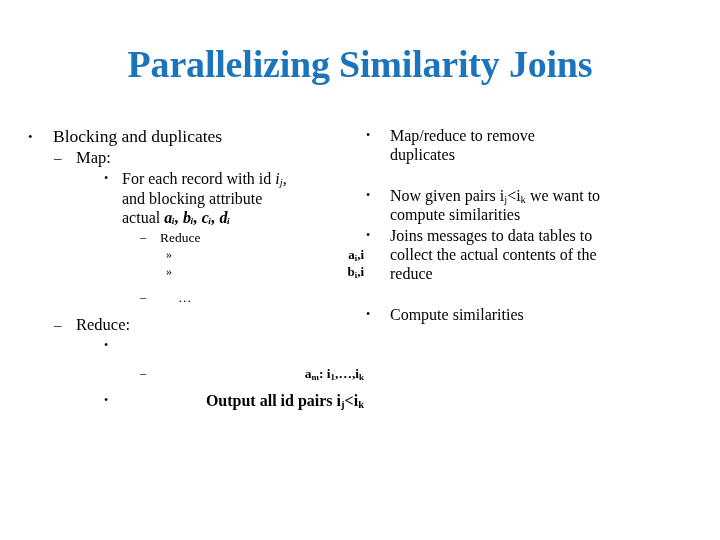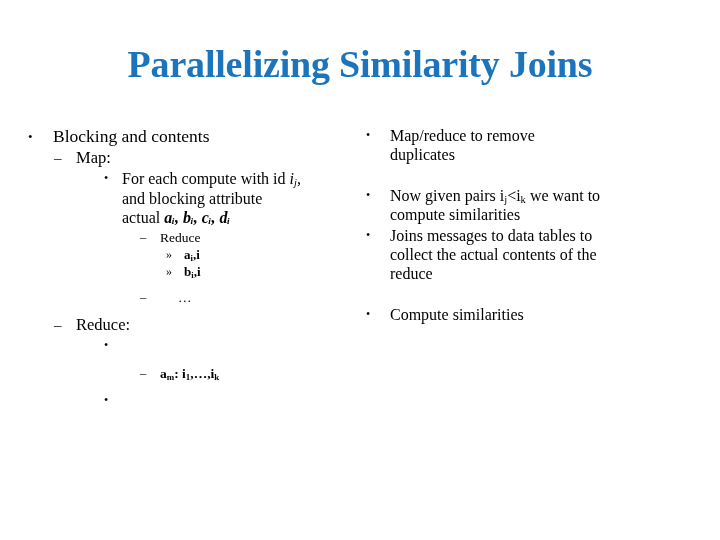--- a/index.html
+++ b/index.html
@@ -118,51 +118,51 @@
   .rlvl1 {
     font-size: 16px;
     line-height: 19px;
   }
   .rlvl1 .bullet { width: 24px; font-size: 12px; line-height: 19px; }
 
   .gap-sm { height: 9px; }
   .gap-lg { height: 22px; }
 
   .ital { font-style: italic; }
-  .bold { font-weight: bold; }
+  .bold { font-weight: bold; text-align: right; }
   sub {
     font-size: 0.66em;
     line-height: 0;
     vertical-align: -0.22em;
   }
   .nowrap { white-space: nowrap; }
 </style>
 </head>
 <body>
 
 <div id="slide" style="background: rgb(255, 255, 255);">
 
   <div id="slide-title" style="color: rgb(28, 117, 188);">Parallelizing Similarity Joins</div>
 
   <div id="left-column" class="column">
 
     <div class="bi lvl1">
       <span class="bullet">•</span>
-      <span class="btext">Blocking and contents</span>
+      <span class="btext">Blocking and duplicates</span>
     </div>
 
     <div class="bi lvl2">
       <span class="bullet">–</span>
       <span class="btext">Map:</span>
     </div>
 
     <div class="bi lvl3">
       <span class="bullet">•</span>
       <span class="btext">
-        <span>For each compute with id </span><span class="ital nowrap"><span>i</span><sub>j</sub><span>,</span></span><br>
+        <span>For each record with id </span><span class="ital nowrap"><span>i</span><sub>j</sub><span>,</span></span><br>
         <span>and blocking attribute</span><br>
         <span>actual </span><span class="ital bold nowrap">aᵢ, bᵢ, cᵢ, dᵢ</span>
       </span>
     </div>
 
     <div class="bi lvl4">
       <span class="bullet">–</span>
       <span class="btext">Reduce</span>
     </div>
 
@@ -198,20 +198,21 @@
 
     <div class="bi lvl4">
       <span class="bullet">–</span>
       <span class="btext bold nowrap"><span>a</span><sub>m</sub><span>: i</span><sub>1</sub><span>,…,i</span><sub>k</sub></span>
     </div>
 
     <div class="gap-sm"></div>
 
     <div class="bi lvl3">
       <span class="bullet">•</span>
+      <span class="btext bold nowrap"><span>Output all id pairs i</span><sub>j</sub><span>&lt;i</span><sub>k</sub></span>
     </div>
 
   </div>
 
   <div id="right-column" class="column">
 
     <div class="bi rlvl1">
       <span class="bullet">•</span>
       <span class="btext">
         <span>Map/reduce to remove</span><br>

